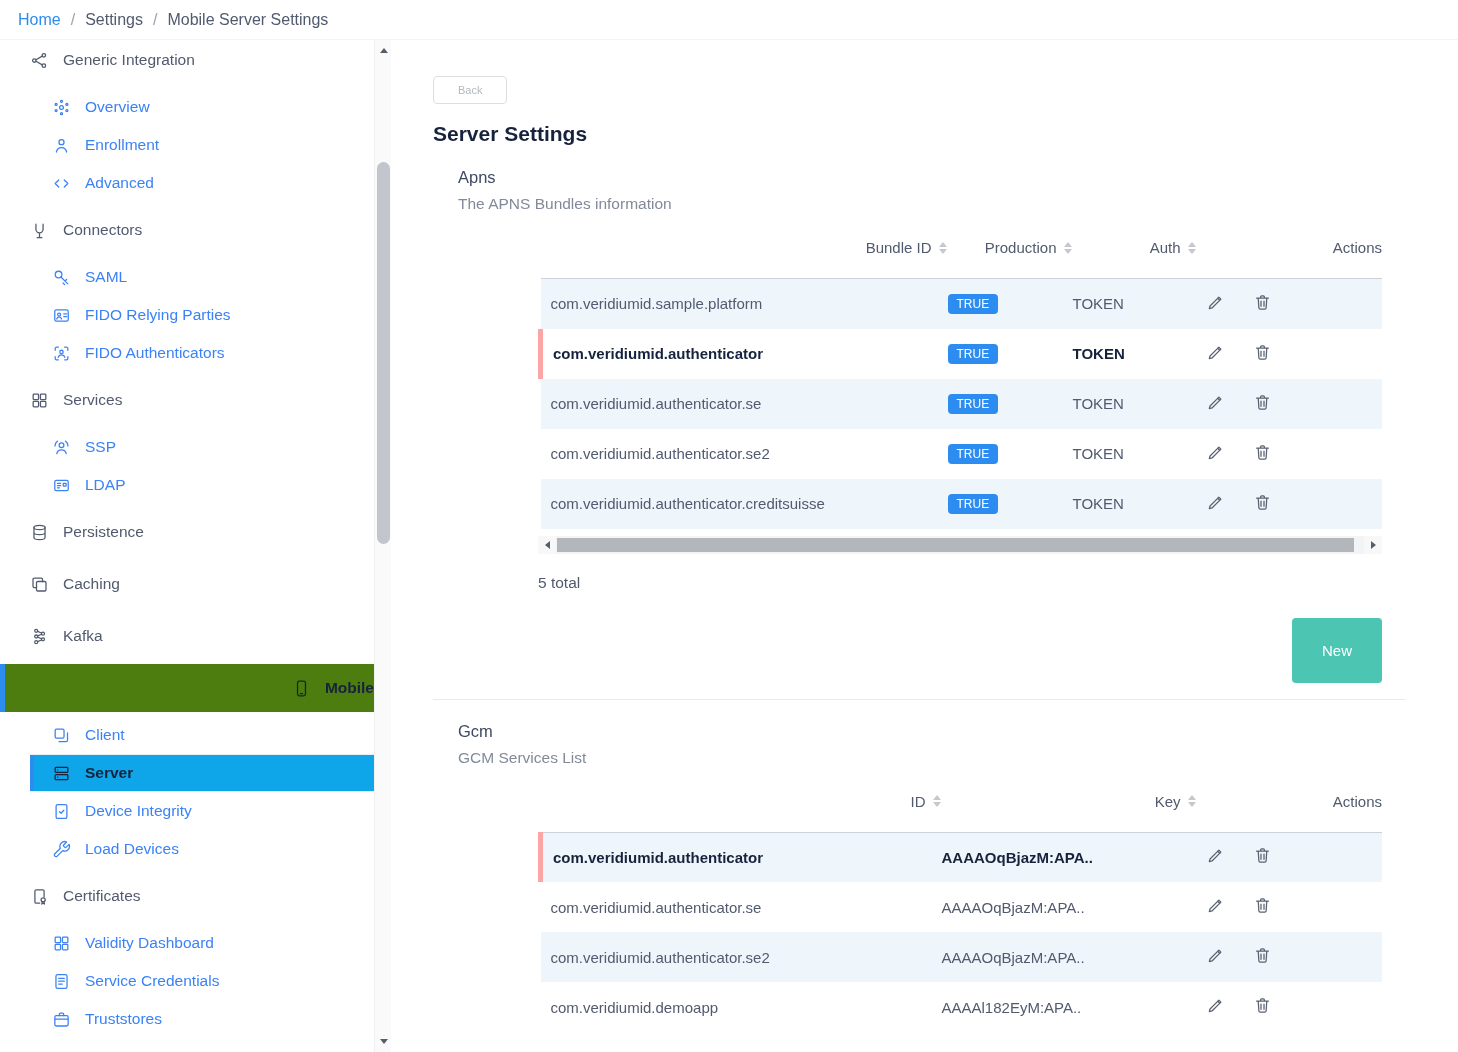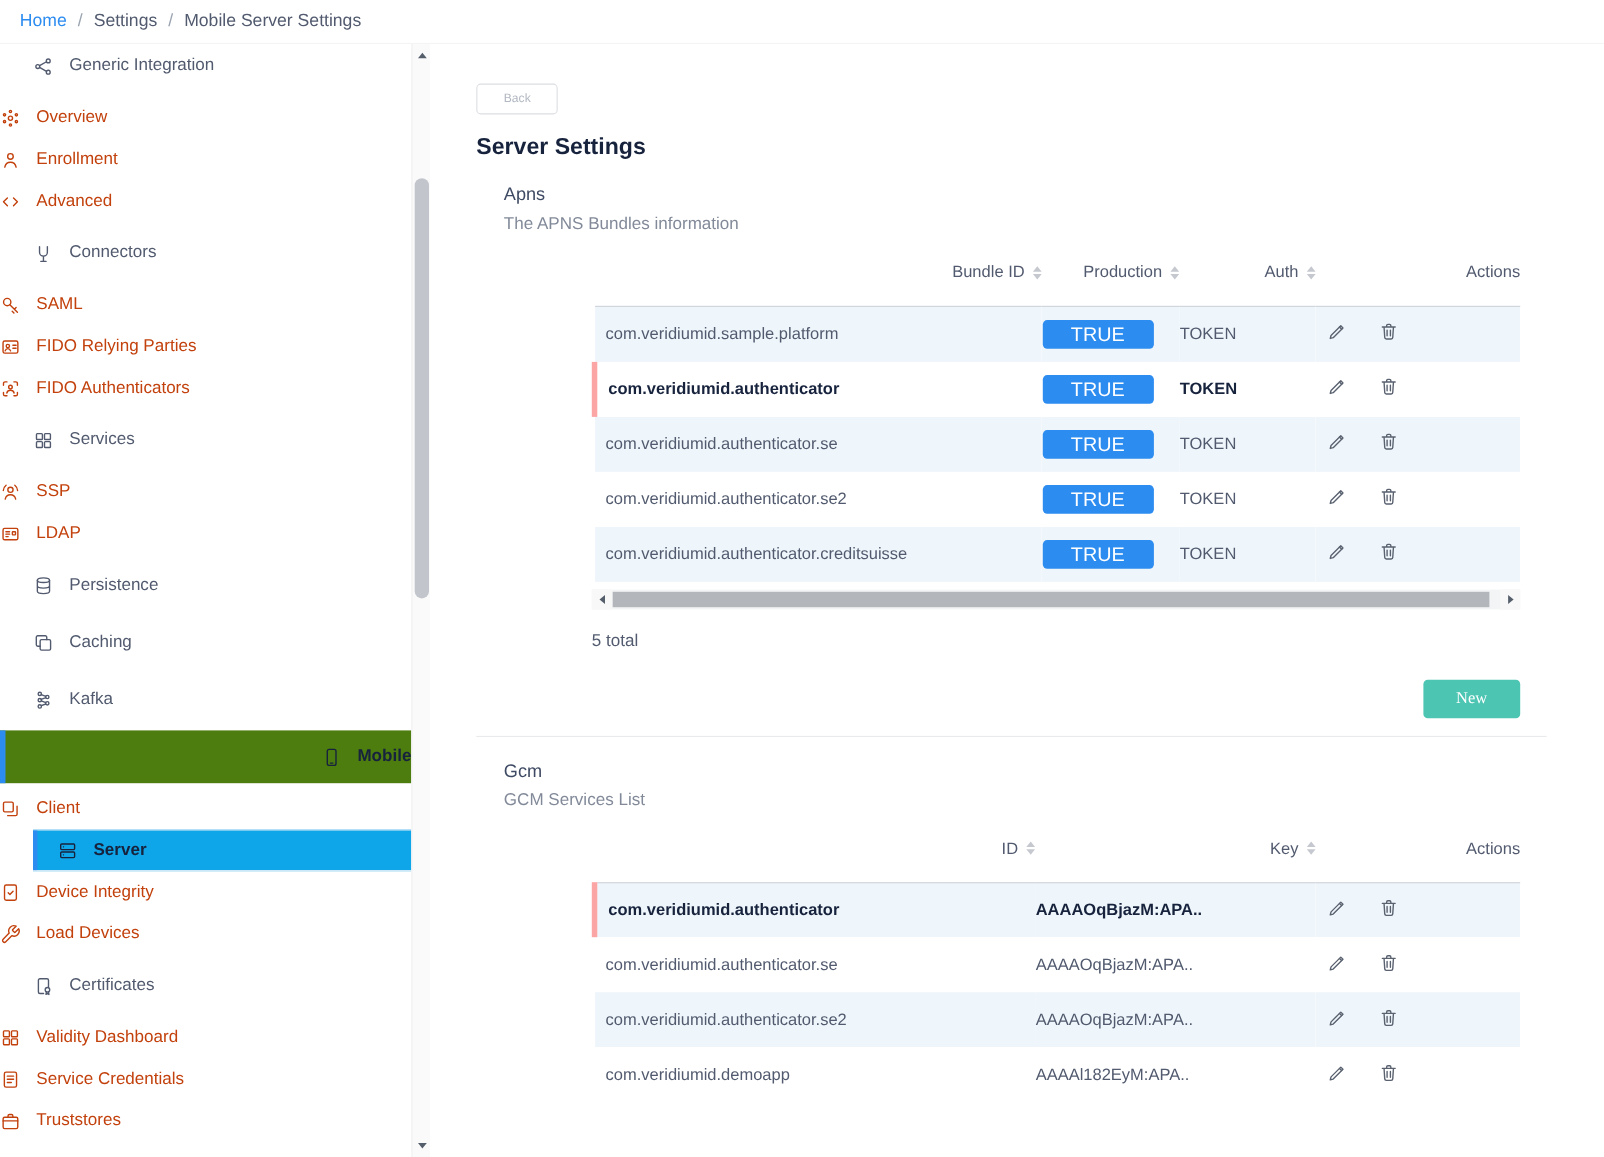--- a/index.html
+++ b/index.html
@@ -23,21 +23,21 @@
   
   .sidebar { width:391px; flex:none; position:relative; overflow:hidden; }
   .menu { margin-top:-8px; width:374px; }
   .group { margin-top:4px; }
   .group-header {
     height:48px; margin-bottom:4px; display:flex; align-items:center; gap:14px;
     padding-left:30px; font-size:15.5px; cursor:pointer; position:relative; color:#515a6e;
   }
   .sub-item {
     height:38px; display:flex; align-items:center; gap:14px;
-    font-size:15.5px; cursor:pointer; position:relative; color:#c2410c;
+    padding-left:52px; font-size:15.5px; cursor:pointer; position:relative; color:#3b82f6;
   }
   .group-header.selected {
     background:#4d7c0f; font-weight:bold; color:#17233d;justify-content:flex-end;
   }
   .group-header.selected::before {
     content:""; position:absolute; left:0; top:0; bottom:0; width:5px; background:#2d8cf0;
   }
   .sub-item.selected {
     margin-left:30px; padding-left:22px; background:#0ea5e9; font-weight:bold; color:#17233d;
     border-top:1px solid #e4eff8; border-bottom:1px solid #e4eff8; position:relative;
@@ -80,37 +80,37 @@
   .car { display:block; width:0; height:0; border:4px solid transparent; }
   .car.up   { border-bottom:5px solid #c5c8ce; border-top:0; }
   .car.down { border-top:5px solid #c5c8ce; border-bottom:0; }
   .data-table tbody tr { height:50px; cursor:pointer; }
   .data-table tbody tr:nth-child(odd) { background:#eff6fb; }
   .data-table td { padding:0 0 0 10px; overflow:hidden; white-space:nowrap; }
   .data-table td.c-tight { padding-left:1px; }
   .data-table tr.selected { font-weight:bold; color:#17233d; }
   .data-table tr.selected td:first-child { border-left:5px solid #fca5a5; }
   .badge {
-    display:inline-block; background:#2d8cf0; color:#fff; font-size:18px;
-    font-weight:normal; padding:4px 26px; border-radius:4px; line-height:1;
+    display:inline-block; background:#2d8cf0; color:#fff; font-size:12px;
+    font-weight:normal; padding:4px 9px; border-radius:4px; line-height:1;
   }
   .act { width:19px; height:19px; color:#5a6270; cursor:pointer; }
   .act + .act { margin-left:24px; }
 
   
   .hscroll { margin:7px 0 0 80px; width:844px; height:18px; display:flex; background:#f3f4f5; }
   .hs-btn { width:18px; flex:none; display:flex; align-items:center; justify-content:center; background:#f8f8f9; cursor:pointer; }
   .hs-track { flex:1; position:relative; }
   .hs-thumb { position:absolute; left:1px; right:10px; top:2px; bottom:2px; background:#b3b6bb; cursor:pointer; }
 
   .total { margin:20px 0 0 80px; font-size:15.5px; color:#515a6e; }
   .btn-row { margin-left:80px; width:844px; text-align:right; margin-top:26px; }
   .new-btn {
     background:#4cc5b2; color:#fff; border:none; border-radius:4px;
-    padding:9px 30px; font-size:15px; cursor:pointer; font-family:Liberation Serif, serif;margin-left:15px;
+    padding:24px 30px; font-size:15px; cursor:pointer; font-family:Liberation Sans, sans-serif;margin-left:15px;
   }
   .divider { margin-top:16px; border-top:1px solid #e8eaec; }
 </style>
 </head>
 <body>
 
 <div class="breadcrumb">
   <a class="bc-link">Home</a>
   <span class="bc-sep">/</span>
   <span class="bc-item">Settings</span>

